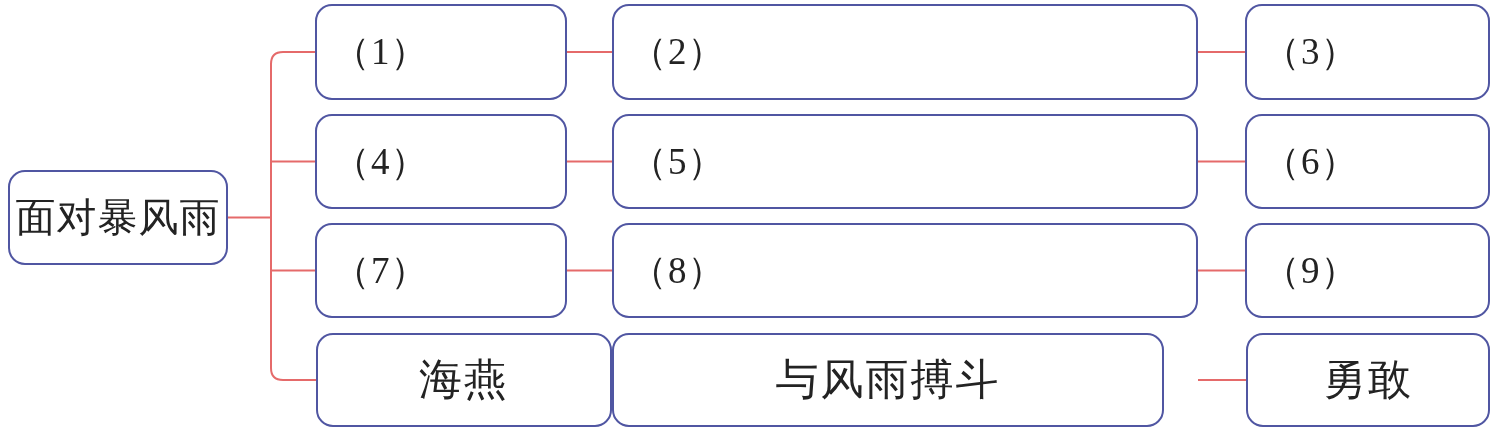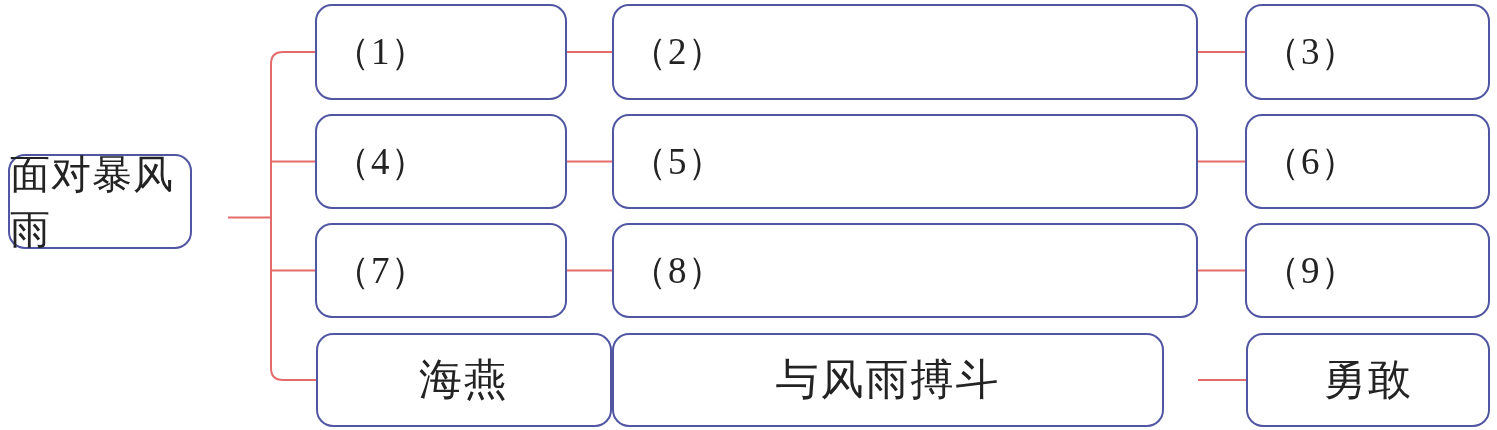--- a/index.html
+++ b/index.html
@@ -74,21 +74,21 @@
       <path d="M 567 270.5 H 612"></path>
       <path d="M 568 380 H 612"></path>
 
       <path d="M 1198 52 H 1245"></path>
       <path d="M 1198 161.5 H 1245"></path>
       <path d="M 1198 270.5 H 1245"></path>
       <path d="M 1198 380 H 1246"></path>
     </g>
   </svg>
 
-  <div class="node root-node" style="left:8px; top:154px; width:184px; height:95px;">面对暴风雨</div>
+  <div class="node root-node" style="left:8px; top:170px; width:220px; height:95px;">面对暴风雨</div>
 
   <div class="node num-node" style="left:315px; top:4px; width:252px; height:96px;">（1）</div>
   <div class="node num-node" style="left:612px; top:4px; width:586px; height:96px;">（2）</div>
   <div class="node num-node" style="left:1245px; top:4px; width:245px; height:96px;">（3）</div>
 
   <div class="node num-node" style="left:315px; top:114px; width:252px; height:95px;">（4）</div>
   <div class="node num-node" style="left:612px; top:114px; width:586px; height:95px;">（5）</div>
   <div class="node num-node" style="left:1245px; top:114px; width:245px; height:95px;">（6）</div>
 
   <div class="node num-node" style="left:315px; top:223px; width:252px; height:95px;">（7）</div>

